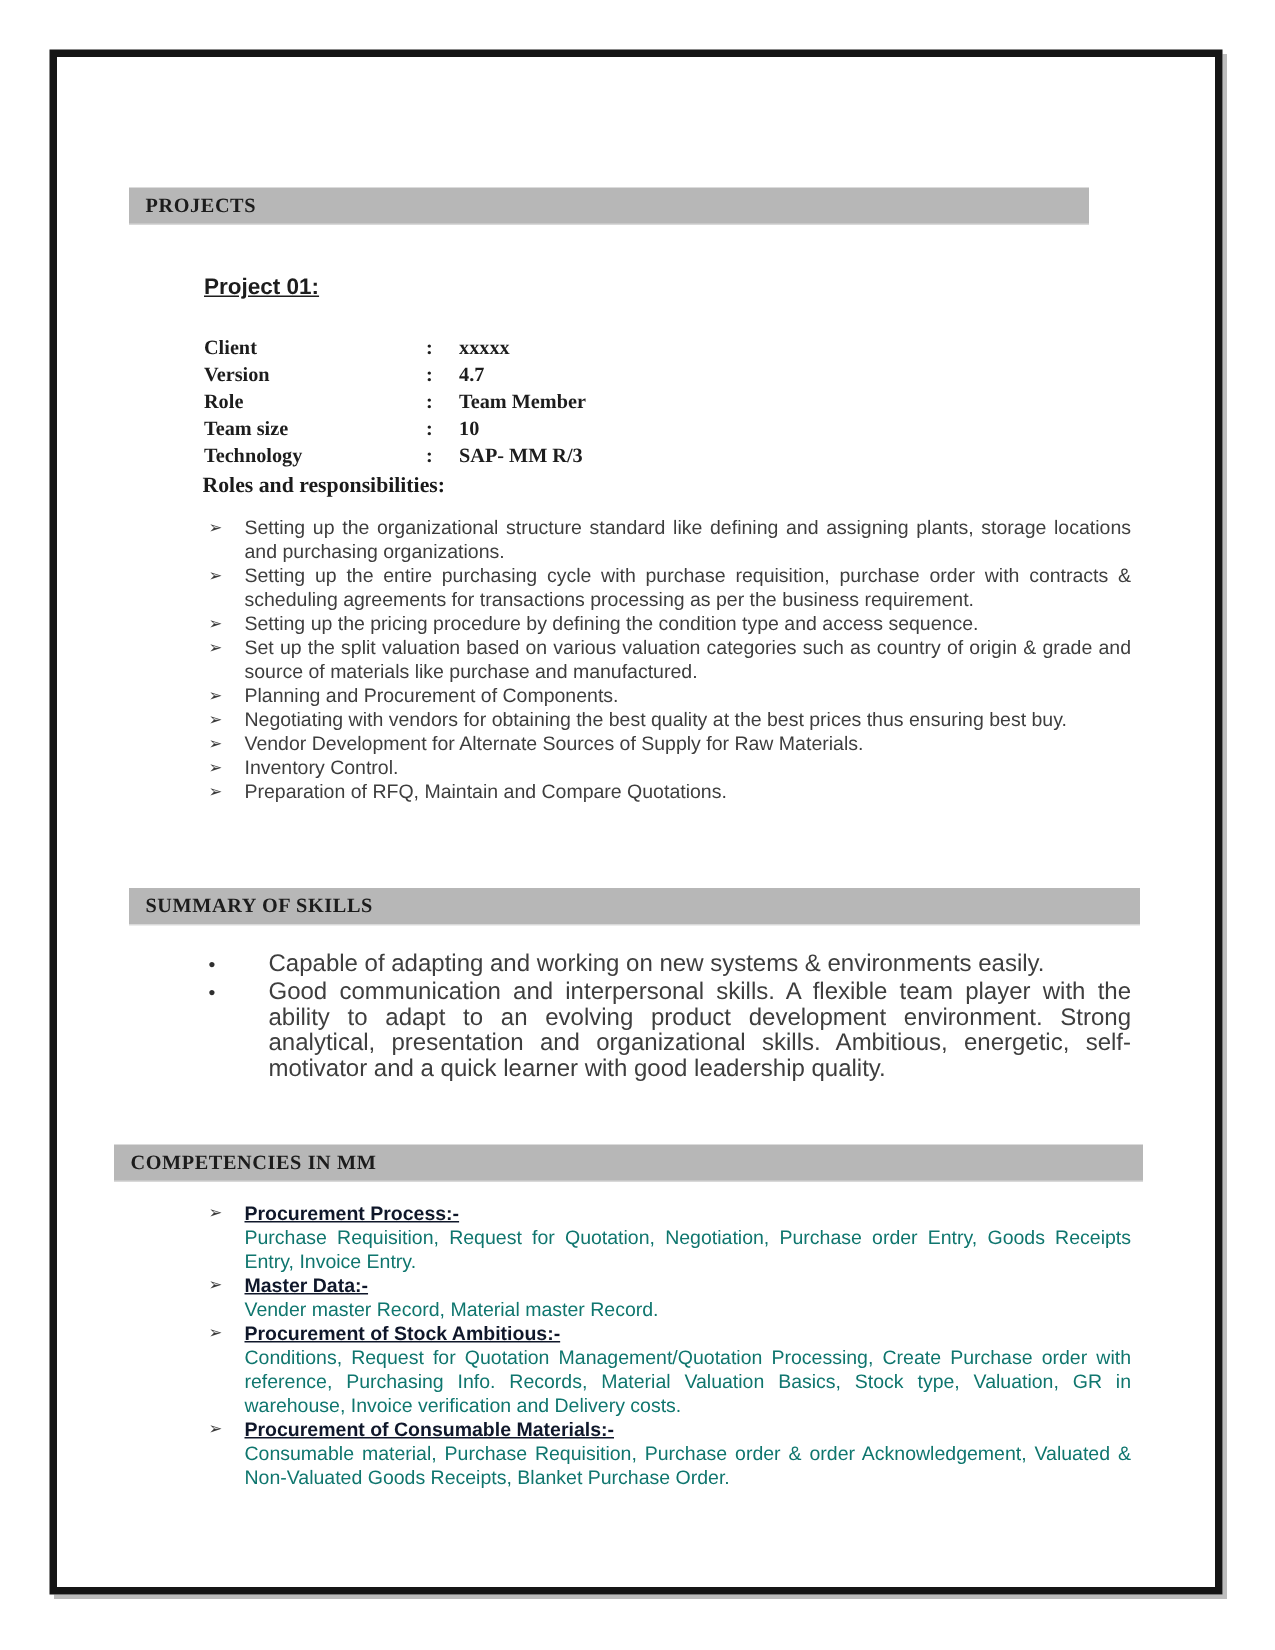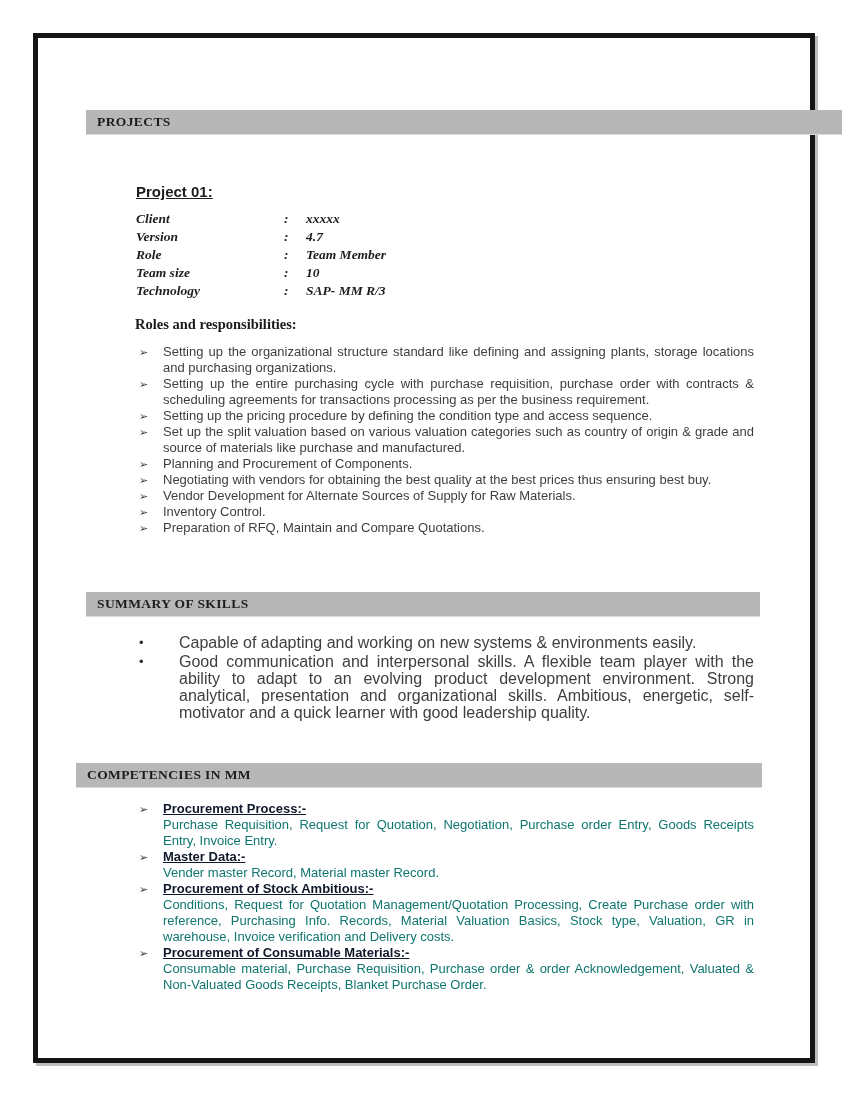--- a/index.html
+++ b/index.html
@@ -33,33 +33,33 @@
     box-sizing: border-box;
     padding-left: 11px;
     font-family: "Liberation Serif", serif;
     font-weight: bold;
     font-size: 13.5px;
     letter-spacing: 0.4px;
     color: #1c1c1c;
     line-height: 24px;
     box-shadow: 0 1px 0 #d9d9d9;
   }
-  .bar-projects     { left: 86px; top: 110px; width: 756px; }
+  .bar-projects     { left: 86px; top: 125px; width: 640px; }
   .bar-summary      { left: 86px; top: 592px; width: 674px; }
   .bar-competencies { left: 76px; top: 763px; width: 686px; }
 
   
   .project-title {
     left: 113px; top: 183px;
     font-weight: bold;
     font-size: 15px;
     color: #1d1d1d;
     text-decoration: underline;
   }
-  .fields { left: 113px; top: 210px; font-style: italic; }
+  .fields { left: 113px; top: 223px; }
   .field-row {
     display: grid;
     grid-template-columns: 148px 22px auto;
     height: 18px;
     line-height: 18px;
     font-family: "Liberation Serif", serif;
     font-weight: bold;
     font-size: 13.5px;
     color: #1d1d1d;
   }

